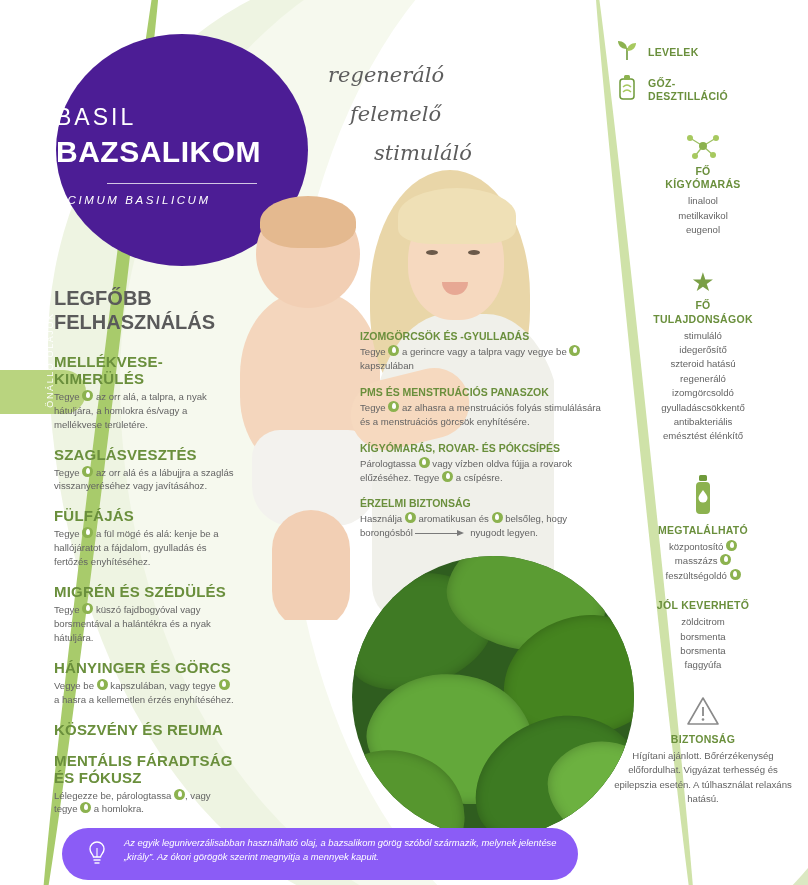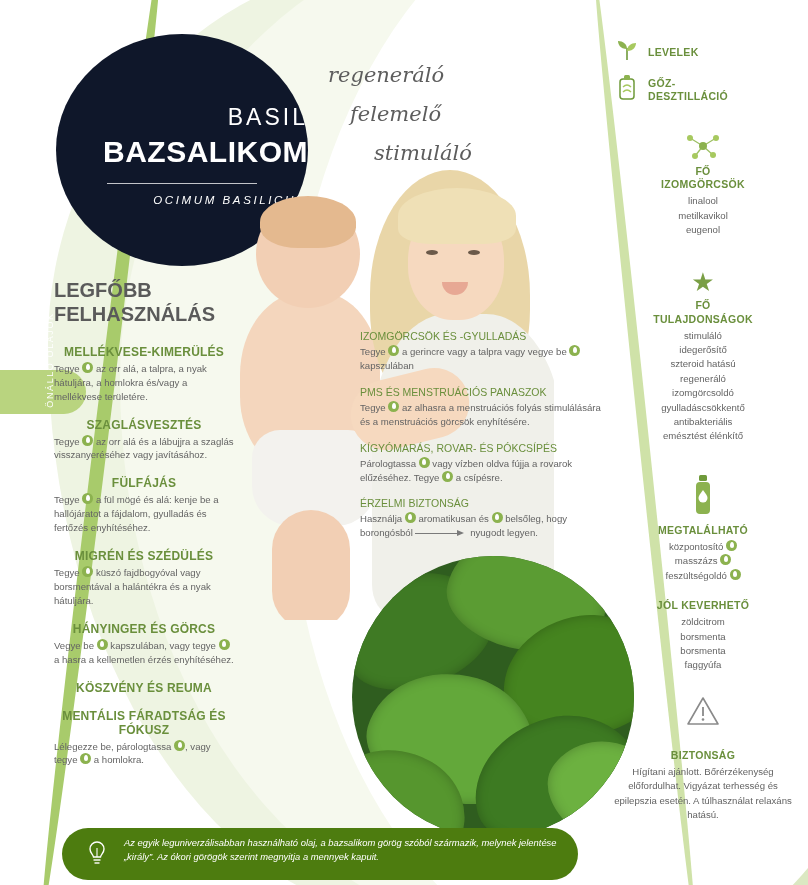--- a/index.html
+++ b/index.html
@@ -107,24 +107,24 @@
   }
 
   
   .title-circle {
     position: absolute;
     left: 56px;
     top: 34px;
     width: 252px;
     height: 232px;
     border-radius: 50%;
-    background: #0f172a;
+    background: #4c1d95;
     z-index: 2;
     color: #fff;
-    text-align: right;
+    text-align: left;
     box-sizing: border-box;
     padding-top: 70px;
   }
   .title-en {
     font-size: 23px;
     letter-spacing: 3px;
     color: #ffffff;
     font-weight: 300;
   }
   .title-hu {
@@ -278,58 +278,57 @@
   .bl.c { left: 150px; top: 60px; width: 160px; height: 120px; transform: rotate(-8deg); background:#45841f;}
   .bl.d { left: 16px; top: 118px; width: 170px; height: 128px; transform: rotate(16deg); background:#63a83a;}
   .bl.e { left: 120px; top: 162px; width: 170px; height: 124px; transform: rotate(-14deg); background:#3d7a22;}
   .bl.f { left: -22px; top: 196px; width: 140px; height: 104px; transform: rotate(28deg); background:#56962e;}
   .bl.g { left: 196px; top: 186px; width: 120px; height: 100px; transform: rotate(34deg); background:#6cb140;}
 
   
   .left-col {
     position: absolute;
     left: 54px;
-    top: 278px;
+    top: 286px;
     width: 180px;
     z-index: 7;
   }
   .section-head {
     font-size: 20px;
     font-weight: bold;
     color: #5a5a5a;
     line-height: 1.22;
     margin-bottom: 18px;
   }
   .use-block { margin-bottom: 14px; }
   .use-title {
-    font-size: 12px;
+    font-size: 15px;
     font-weight: bold;
     color: #6a8f3c;
     letter-spacing: .2px;
     margin-bottom: 3px;
-    text-align: center;
   }
   .use-text {
     font-size: 9.6px;
     line-height: 1.45;
     color: #646464;
   }
 
   
   .mid-col {
     position: absolute;
     left: 360px;
     top: 330px;
     width: 248px;
     z-index: 7;
   }
   .mid-block { margin-bottom: 13px; }
   .mid-title {
     font-size: 10.5px;
-    font-weight: normal;
+    font-weight: bold;
     color: #6a8f3c;
     margin-bottom: 3px;
   }
   .mid-text {
     font-size: 9.6px;
     line-height: 1.45;
     color: #646464;
   }
   .arrow-inline {
     display: inline-block;
@@ -409,21 +408,21 @@
     border-radius: 50% 50% 50% 50% / 65% 65% 35% 35%;
   }
 
   
   .bottom-banner {
     position: absolute;
     left: 62px;
     top: 828px;
     width: 516px;
     height: 52px;
-    background: #4d7c0f;
+    background: #8b5cf6;
     border-radius: 26px;
     z-index: 8;
     color: #ffffff;
     font-style: italic;
     font-size: 9.4px;
     line-height: 1.5;
     box-sizing: border-box;
     padding: 8px 18px 8px 62px;
   }
   .bulb {
@@ -587,21 +586,21 @@
         <line x1="20" y1="15" x2="30" y2="24" stroke="#9cbf63" stroke-width="1.3"></line>
         <circle cx="20" cy="15" r="4" fill="#8cb24f"></circle>
         <circle cx="7" cy="7" r="3" fill="#a7c95f"></circle>
         <circle cx="33" cy="7" r="3" fill="#a7c95f"></circle>
         <circle cx="12" cy="25" r="3" fill="#a7c95f"></circle>
         <circle cx="30" cy="24" r="3" fill="#a7c95f"></circle>
       </svg>
     </span>
     <div class="r-head">
       <div>FŐ</div>
-      <div>IZOMGÖRCSÖK</div>
+      <div>KÍGYÓMARÁS</div>
     </div>
     <div class="r-list">
       <div>linalool</div>
       <div>metilkavikol</div>
       <div>eugenol</div>
     </div>
   </div>
 
   <div class="r-group" style="margin-top:32px;">
     <div class="star-ico">★</div>
@@ -648,21 +647,21 @@
   </div>
 
   <div class="r-group" style="margin-top:22px;">
     <span class="ico">
       <svg width="34" height="32" viewBox="0 0 34 32">
         <path d="M17 3 L32 29 H2 Z" fill="none" stroke="#8a8a8a" stroke-width="1.6" stroke-linejoin="round"></path>
         <line x1="17" y1="12" x2="17" y2="21" stroke="#8a8a8a" stroke-width="1.8"></line>
         <circle cx="17" cy="24.5" r="1.3" fill="#8a8a8a"></circle>
       </svg>
     </span>
-    <div class="r-head" style="margin-top:18px;">BIZTONSÁG</div>
+    <div class="r-head" style="margin-top:2px;">BIZTONSÁG</div>
     <div class="r-list">Hígítani ajánlott. Bőrérzékenység előfordulhat. Vigyázat terhesség és epilepszia esetén. A túlhasználat relaxáns hatású.</div>
   </div>
 </div>
 
 <div class="bottom-banner">
   <span class="bulb">
     <svg width="22" height="28" viewBox="0 0 22 28">
       <path d="M11 2 a7 7 0 0 1 7 7 c0 4 -3 5 -3.5 8 h-7 C7 14 4 13 4 9 a7 7 0 0 1 7 -7 z" fill="none" stroke="#ffffff" stroke-width="1.4"></path>
       <line x1="7.5" y1="20" x2="14.5" y2="20" stroke="#ffffff" stroke-width="1.4"></line>
       <line x1="8.5" y1="23" x2="13.5" y2="23" stroke="#ffffff" stroke-width="1.4"></line>

